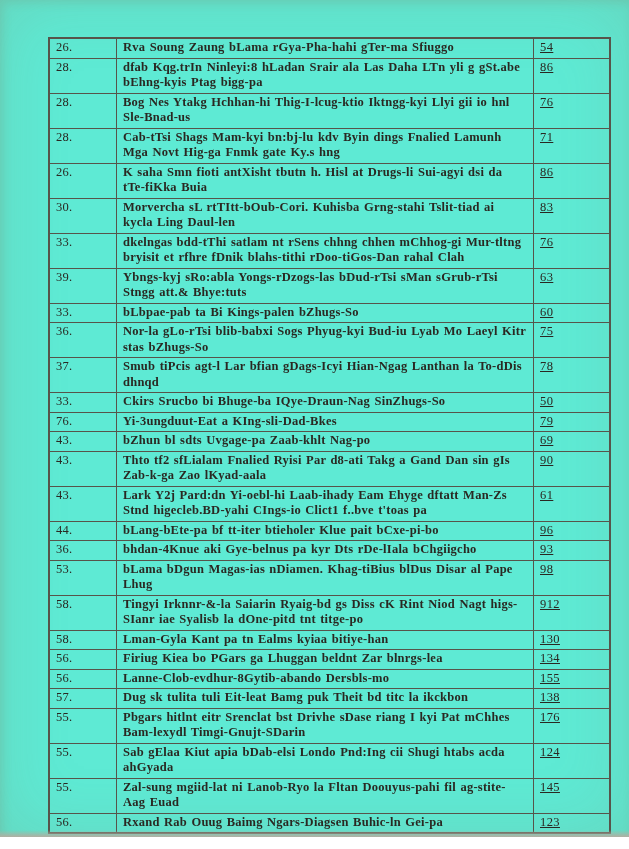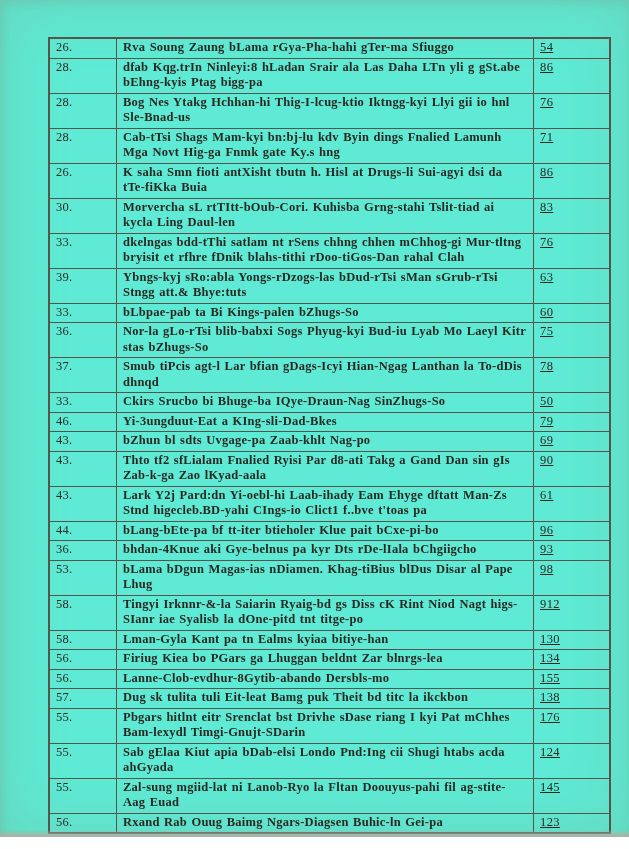--- a/index.html
+++ b/index.html
@@ -124,21 +124,21 @@
           <td class="col-no">37.</td>
           <td class="col-title">Smub tiPcis agt-l Lar bfian gDags-Icyi Hian-Ngag Lanthan la To-dDis dhnqd</td>
           <td class="col-page">78</td>
         </tr>
         <tr>
           <td class="col-no">33.</td>
           <td class="col-title">Ckirs Srucbo bi Bhuge-ba IQye-Draun-Nag SinZhugs-So</td>
           <td class="col-page">50</td>
         </tr>
         <tr>
-          <td class="col-no">46.</td>
+          <td class="col-no">76.</td>
           <td class="col-title">Yi-3ungduut-Eat a KIng-sli-Dad-Bkes</td>
           <td class="col-page">79</td>
         </tr>
         <tr>
           <td class="col-no">43.</td>
           <td class="col-title">bZhun bl sdts Uvgage-pa Zaab-khlt Nag-po</td>
           <td class="col-page">69</td>
         </tr>
         <tr>
           <td class="col-no">43.</td>

